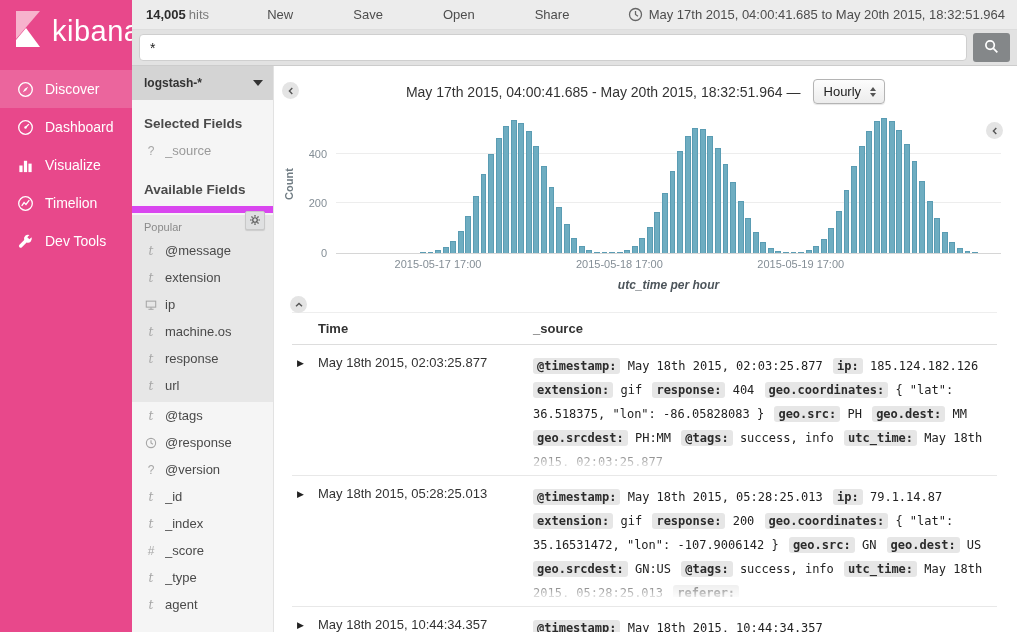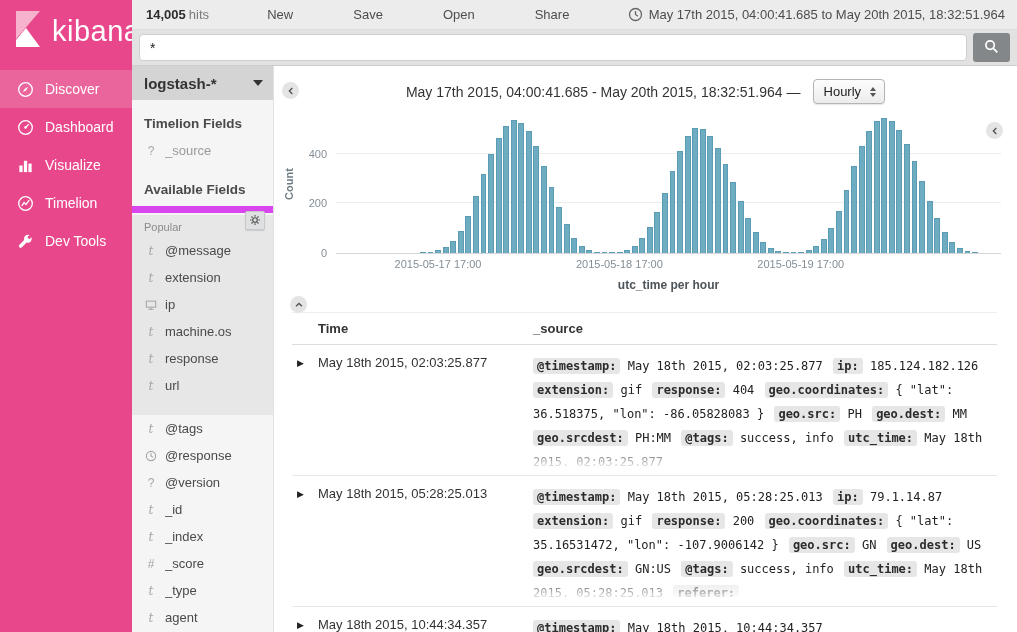--- a/index.html
+++ b/index.html
@@ -28,30 +28,30 @@
   .timepicker .nav-icon { color:#666; width:15px; height:15px; }
 
   .searchbar { height:36px; background:#e2e2e2; border-bottom:1px solid #cccccc; display:flex; align-items:center; padding:0 7px; gap:6px; }
   .search-input { flex:1; height:27px; border:1px solid #cfcfcf; border-radius:4px; padding:0 10px; font-size:14px; color:#222; background:#fff; outline:none; }
   .search-btn { width:37px; height:29px; background:#848789; border:none; border-radius:3px; display:flex; align-items:center; justify-content:center; cursor:pointer; flex-shrink:0; }
 
   .content-row { flex:1; display:flex; min-height:0; }
 
   
   .fields { width:142px; flex-shrink:0; background:#f5f5f5; border-right:1px solid #e2e2e2; overflow:hidden; }
-  .index-header { height:34px; background:#d4d4d4; display:flex; align-items:center; justify-content:space-between; padding:0 10px 0 12px; font-weight:bold; font-size:15px; color:#333; cursor:pointer; }
+  .index-header { height:34px; background:#d4d4d4; display:flex; align-items:center; justify-content:space-between; padding:0 10px 0 12px; font-weight:bold; font-size:12px; color:#333; cursor:pointer; }
   .caret-down { width:0; height:0; border-left:5px solid transparent; border-right:5px solid transparent; border-top:6px solid #333; }
   .section-title { font-size:13.5px; font-weight:600; color:#4a4a4a; padding:16px 12px 6px; }
   .section-title.avail { padding-top:18px; padding-bottom:9px; border-bottom:7px solid #d946ef; }
   .field-row { height:27px; display:flex; align-items:center; gap:7px; padding:0 8px 0 12px; cursor:pointer; }
   .ficon { width:14px; flex-shrink:0; display:inline-flex; justify-content:center; align-items:center; color:#a6a6a6; font-family:"DejaVu Serif", serif; font-style:italic; font-size:12px; }
   .ficon.sym { font-family:"Liberation Sans", sans-serif; font-style:normal; }
   .fname { font-size:13px; color:#4a4a4a; white-space:nowrap; overflow:hidden; }
   .fname.muted { color:#9a9a9a; }
-  .popular-section { background:#e7e7e7; padding-bottom:16px; margin-top:2px; }
+  .popular-section { background:#e7e7e7; padding-bottom:3px; margin-top:2px; }
   .popular-head { display:flex; align-items:center; justify-content:space-between; padding:6px 8px 4px 12px; }
   .popular-label { font-size:11px; color:#8a8a8a; }
   .gear-btn { width:20px; height:19px; background:#dfe0e1; border:1px solid #c8c8c8; border-radius:2px; display:flex; align-items:center; justify-content:center; color:#555; cursor:pointer; margin-top:-14px; box-shadow:0 1px 1px rgba(0,0,0,.12); }
 
   
   .main { flex:1; position:relative; background:#fff; min-width:0; overflow:hidden; }
   .circle-btn { position:absolute; width:17px; height:17px; border-radius:50%; background:#e4e4e4; display:flex; align-items:center; justify-content:center; cursor:pointer; color:#555; }
   #collapse-left { left:8px; top:16px; }
   #collapse-right { right:14px; top:56px; }
   #collapse-up { left:16px; top:230px; }
@@ -64,21 +64,21 @@
 
   .chart { position:relative; margin:10px 16px 0 62px; }
   .plot { position:relative; height:140px; border-bottom:1px solid #d6d6d6; display:flex; align-items:flex-end; }
   .gridline { position:absolute; left:0; right:0; height:1px; background:#ededed; }
   .bar-slot { flex:1; height:100%; display:flex; align-items:flex-end; justify-content:center; position:relative; z-index:1; }
   .bar { width:78%; background:#6eadc1; border:1px solid #5a9cb3; border-bottom:none; }
   .ytick { position:absolute; right:100%; margin-right:9px; font-size:11px; color:#848e96; transform:translateY(50%); }
   .ylabel { position:absolute; left:-47px; top:50%; transform:translate(-50%,-50%) rotate(-90deg); font-size:11px; color:#6f7b82; font-weight:600; }
   .xticks { position:relative; height:17px; margin-top:4px; font-size:11px; color:#848e96; }
   .xtick { position:absolute; transform:translateX(-50%); white-space:nowrap; }
-  .xlabel { text-align:center; font-size:12px; color:#4c545a; margin-top:3px; font-weight:600; }
+  .xlabel { text-align:center; font-size:12px; color:#4c545a; margin-top:3px; font-weight:600;font-style:italic; }
 
   
   .doc-table { margin:20px 20px 0 18px; }
   .table-header { display:flex; border-top:1px solid #eee; border-bottom:1px solid #ddd; padding:8px 0; font-size:13px; font-weight:bold; color:#333; }
   .col-caret { width:26px; flex-shrink:0; }
   .col-time { width:215px; flex-shrink:0; }
   .col-source { flex:1; min-width:0; }
   .doc-row { display:flex; align-items:flex-start; border-bottom:1px solid #e8e8e8; padding:9px 0; }
   .caret-cell { width:26px; flex-shrink:0; font-size:9px; color:#222; padding-top:4px; padding-left:5px; cursor:pointer; }
   .time-cell { width:215px; flex-shrink:0; font-size:13px; color:#333; padding-top:1px; }
@@ -187,21 +187,21 @@
       </button>
     </div>
 
     <div class="content-row">
 
       <aside class="fields">
         <div class="index-header">
           <span>logstash-*</span>
           <span class="caret-down"></span>
         </div>
-        <div class="section-title">Timelion Fields</div>
+        <div class="section-title">Selected Fields</div>
         <div id="selected-fields">
             <div class="field-row">
               <span class="ficon sym">?</span>
               <span class="fname muted">_source</span>
             </div>
           </div>
         <div class="section-title avail">Available Fields</div>
         <div class="popular-section">
           <div class="popular-head">
             <span class="popular-label">Popular</span>

